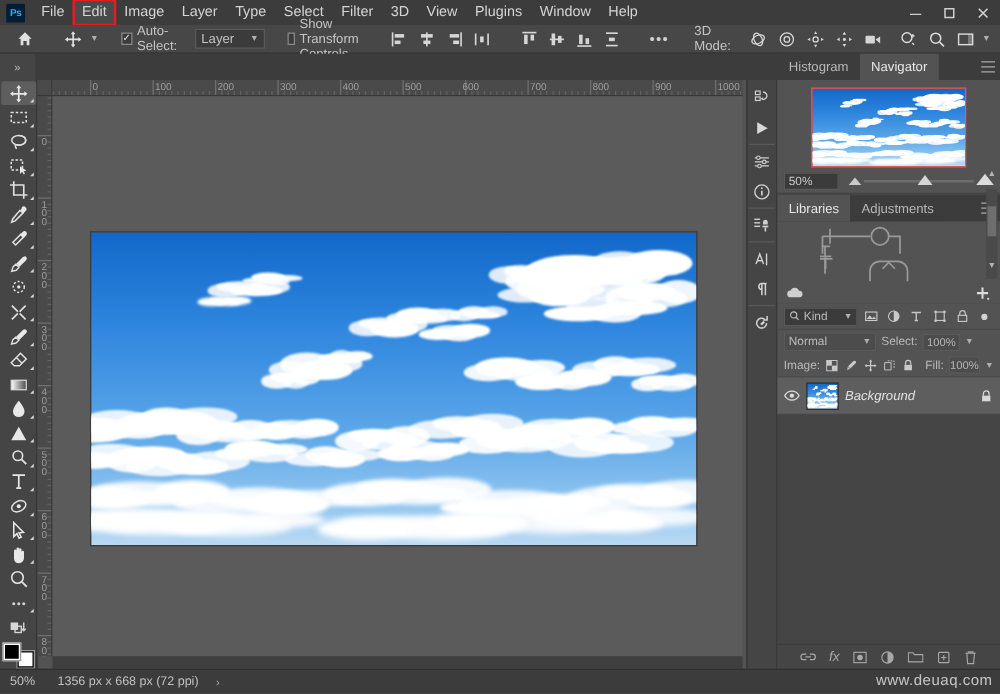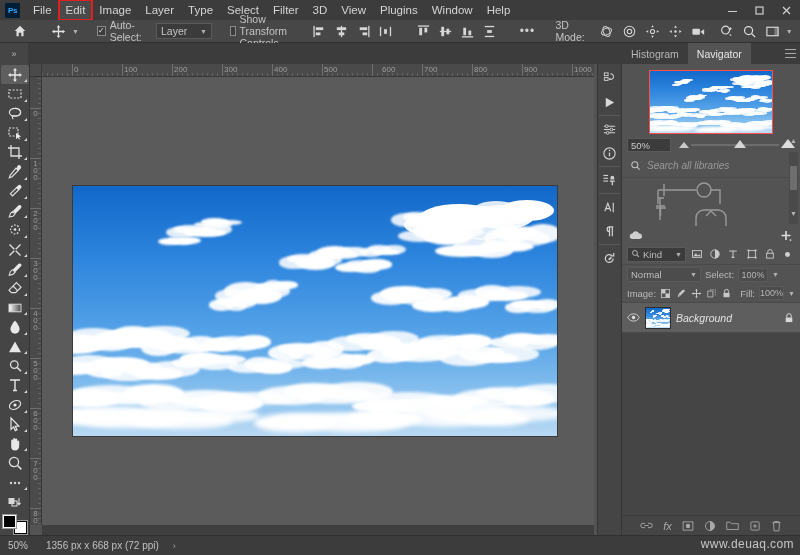--- a/index.html
+++ b/index.html
@@ -762,21 +762,21 @@
       <div class="rtick minor" style="left: 285px;"></div>
       <div class="rtick minor" style="left: 290px;"></div>
       <div class="rtick minor" style="left: 295px;"></div>
       <div class="rtick minor" style="left: 300px;"></div>
       <div class="rtick minor" style="left: 305px;"></div>
       <div class="rtick minor" style="left: 310px;"></div>
       <div class="rtick minor" style="left: 315px;"></div>
       <div class="rtick minor" style="left: 320px;"></div>
       <div class="rtick minor" style="left: 325px;"></div>
       <div class="rtick" style="left: 330px;"></div>
-      <div class="rlabel" style="left: 340px;">600</div>
+      <div class="rlabel" style="left: 328px;">600</div>
       <div class="rtick minor" style="left: 335px;"></div>
       <div class="rtick minor" style="left: 340px;"></div>
       <div class="rtick minor" style="left: 345px;"></div>
       <div class="rtick minor" style="left: 350px;"></div>
       <div class="rtick minor" style="left: 355px;"></div>
       <div class="rtick minor" style="left: 360px;"></div>
       <div class="rtick minor" style="left: 365px;"></div>
       <div class="rtick minor" style="left: 370px;"></div>
       <div class="rtick minor" style="left: 375px;"></div>
       <div class="rtick" style="left: 380px;"></div>
@@ -1384,28 +1384,30 @@
         </div>
         <div class="nav-slider">
           <div class="track"></div>
           <div class="tri-sm" style="left:2px;"></div>
           <div class="tri-md" style="left:48%;"></div>
           <div class="tri-lg" style="right:0px;"></div>
         </div>
       </div>
     </div>
 
+    <div class="panel-tabs" style="margin-top:2px;">
+      <div class="ptab active">Libraries</div>
+      <div class="ptab">Adjustments</div>
+      <div class="pmenu">
+          <i></i>
+          <i></i>
+          <i></i>
+        </div>
+    </div>
     <div class="panel-body">
-      <div class="lib-search">
-        <svg width="11" height="11" viewBox="0 0 16 16">
-            <circle cx="7" cy="7" r="4.4" fill="none" stroke="#c4c4c4" stroke-width="1.5"></circle>
-            <path d="M10.4 10.4 L14 14" stroke="#c4c4c4" stroke-width="1.6"></path>
-          </svg>
-        <span class="lib-search-text">Search all libraries</span>
-      </div>
       <div class="lib-art">
         <svg width="100" height="46" viewBox="0 0 100 46" style="position:absolute;left:34px;top:2px;">
           <path d="M8 4 v12 M2 10 h30 M32 10 h8" stroke="#9a9a9a" stroke-width="1.4" fill="none"></path>
           <circle cx="48" cy="10" r="7" fill="none" stroke="#9a9a9a" stroke-width="1.4"></circle>
           <path d="M55 10 h9 v14" stroke="#9a9a9a" stroke-width="1.4" fill="none"></path>
           <path d="M2 10 v14" stroke="#9a9a9a" stroke-width="1.4" fill="none"></path>
           <path d="M8 18 h-6 M4 18 v8 M0 26 h9 M4.5 26 v10" stroke="#9a9a9a" stroke-width="1.4" fill="none"></path>
           <path d="M-2 28 h12 M4 28 v12" stroke="#9a9a9a" stroke-width="1.4" fill="none"></path>
           <path d="M40 38 a8 8 0 0 1 8 -8 h14 a8 8 0 0 1 8 8 v10 h-30 z" fill="none" stroke="#9a9a9a" stroke-width="1.4"></path>
           <path d="M50 36 l5 -5 l5 5" fill="none" stroke="#9a9a9a" stroke-width="1.4"></path>

